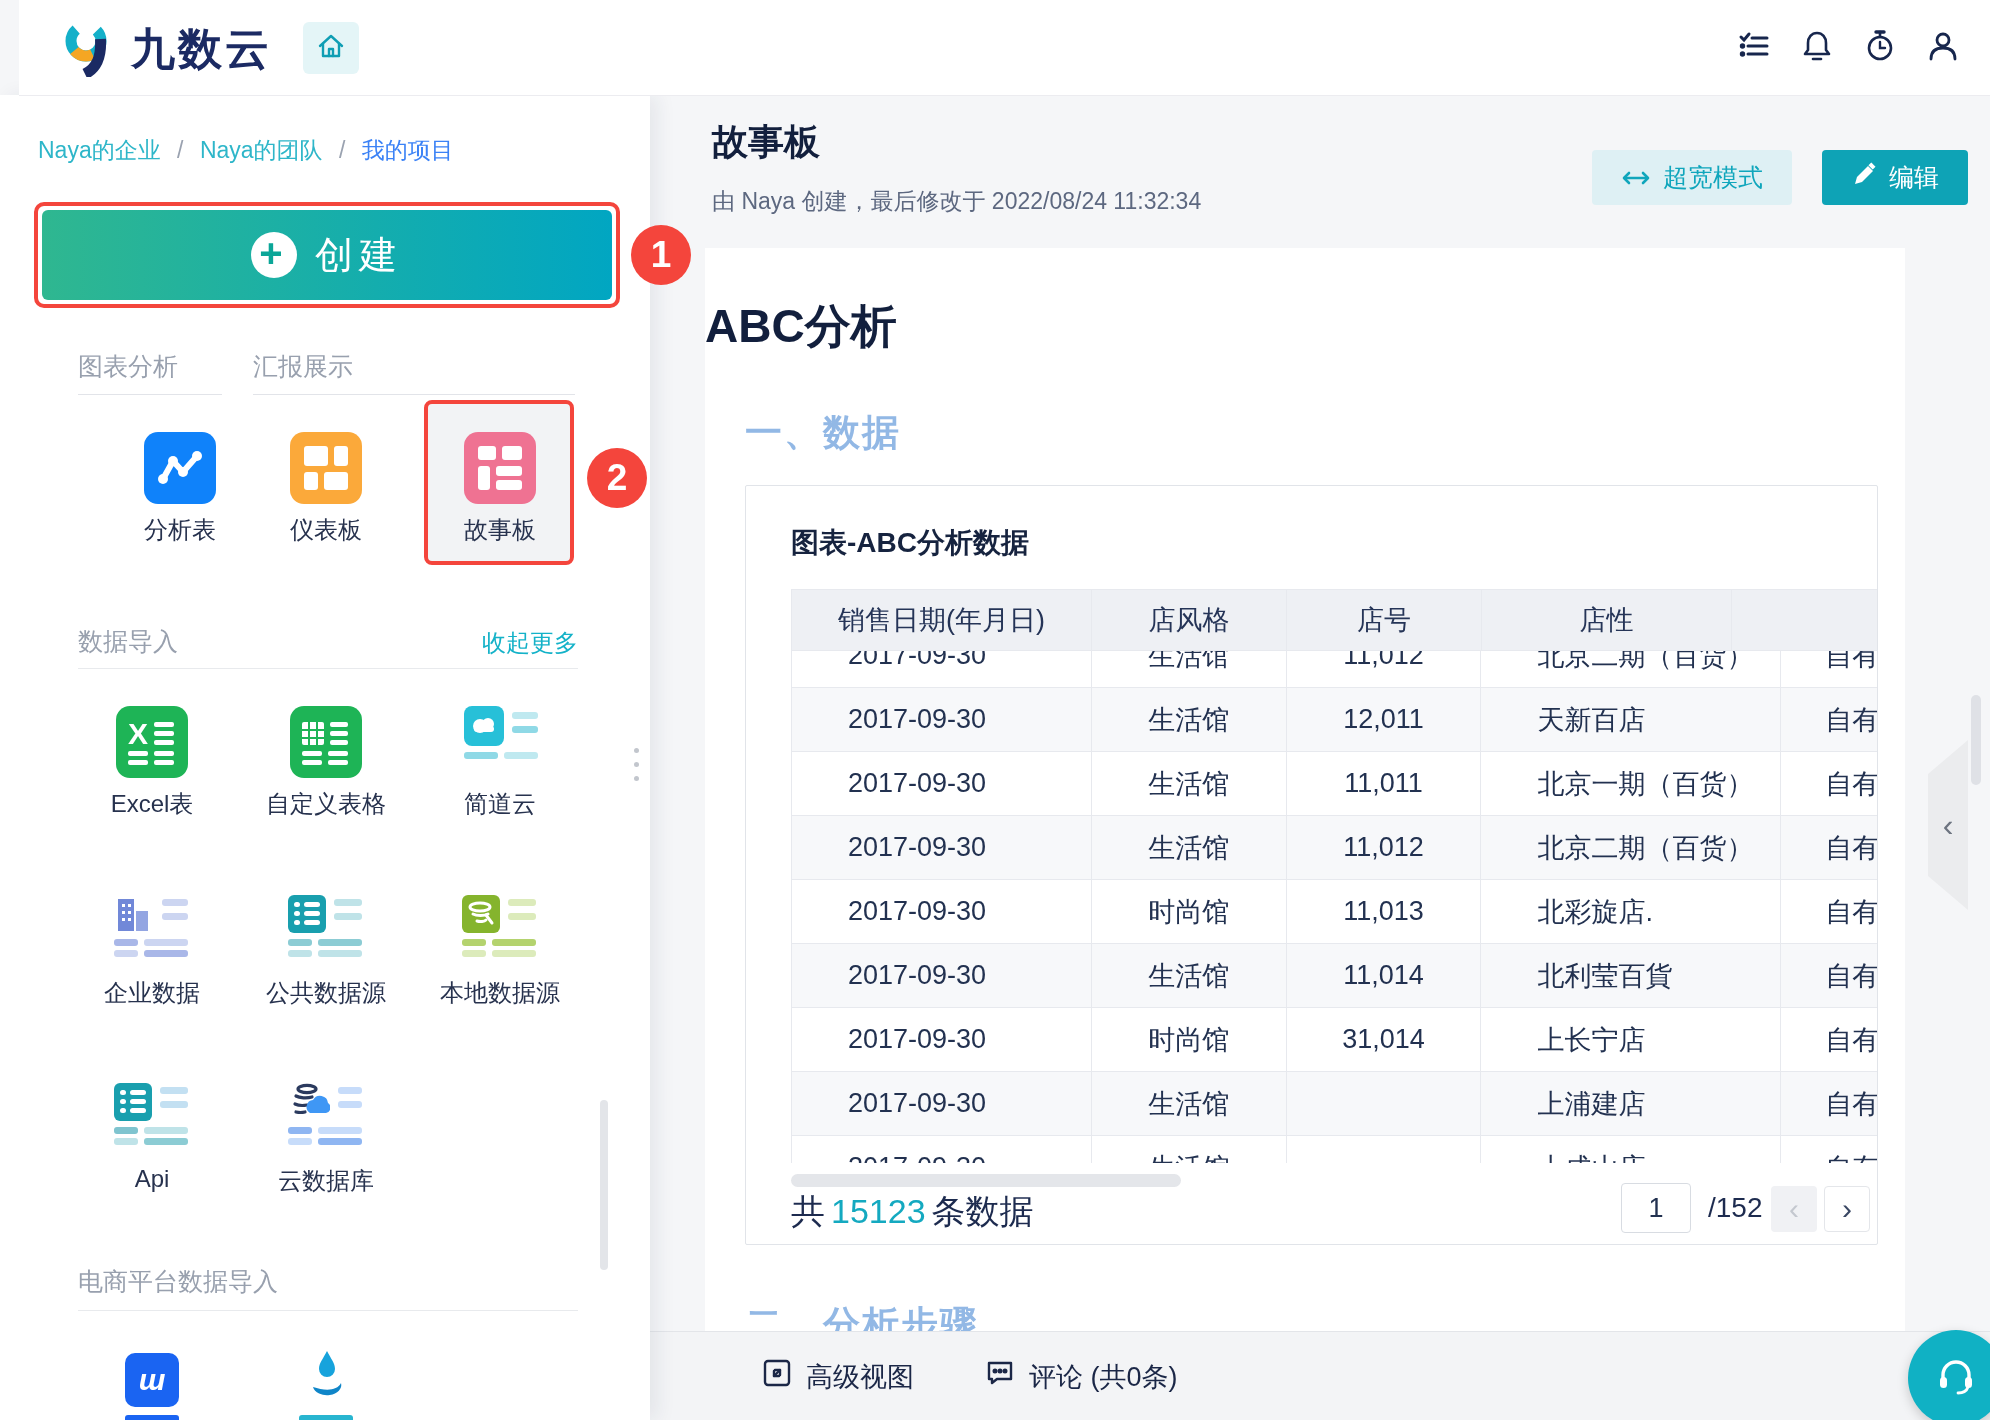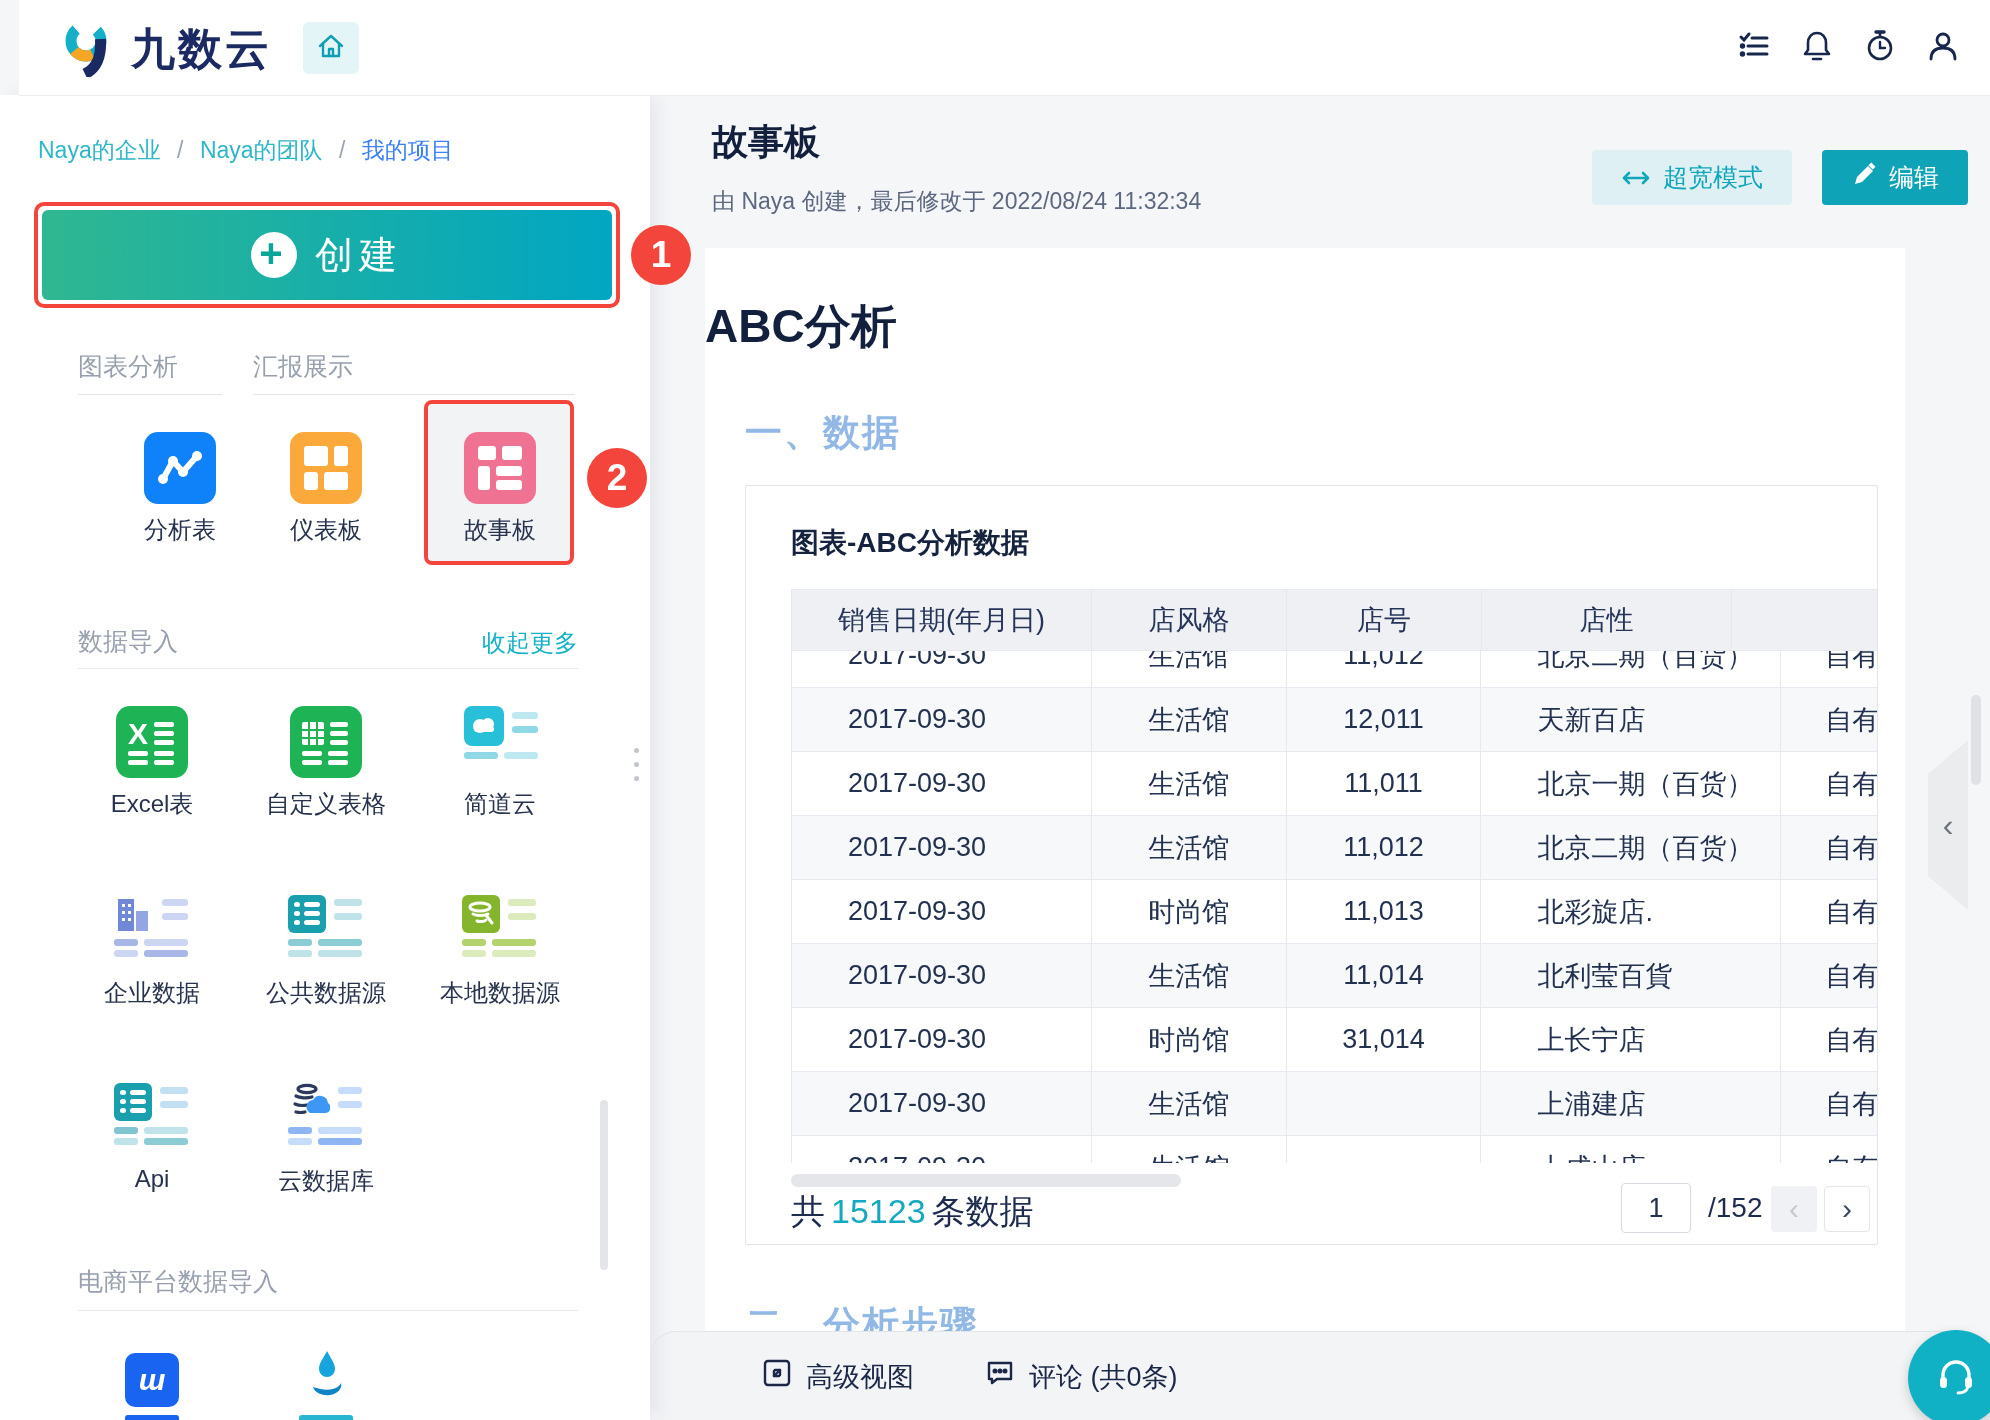--- a/index.html
+++ b/index.html
@@ -95,21 +95,21 @@
   .pg-input{position:absolute;left:875px;top:697px;width:70px;height:50px;border:1px solid #d8dce2;border-radius:4px;
     font-size:27px;color:#223150;text-align:center;font-family:inherit;box-sizing:border-box;background:#fff;}
   .pg-slash{position:absolute;left:962px;top:706px;font-size:28px;color:#1d2b4f;}
   .pg-btn{position:absolute;top:700px;width:46px;height:46px;border-radius:4px;display:flex;align-items:center;
     justify-content:center;font-size:30px;cursor:pointer;box-sizing:border-box;}
   .pg-prev{left:1025px;background:#f0f1f4;color:#c4c8cf;}
   .pg-next{left:1078px;background:#fff;border:1px solid #e4e6ea;color:#3a4763;}
 
   
   .footer{position:absolute;left:650px;top:1331px;width:1340px;height:89px;background:#f3f4f6;
-    border-top:1px solid #e3e5e9;z-index:12;border-radius:26px;}
+    border-top:1px solid #e3e5e9;z-index:12;}
   .f-item{position:absolute;top:0;height:89px;display:flex;align-items:center;gap:14px;font-size:27px;
     color:#1b2747;cursor:pointer;}
 
   
   .v-thumb{position:absolute;left:1971px;top:695px;width:10px;height:90px;background:#dfe1e6;border-radius:5px;z-index:15;}
   .collapse-tab{position:absolute;left:1928px;top:740px;width:40px;height:170px;background:#ebecee;
     clip-path:polygon(100% 0%,100% 100%,0% 80%,0% 20%);z-index:14;display:flex;align-items:center;
     justify-content:center;color:#6d7480;font-size:32px;cursor:pointer;}
   .fab{position:absolute;left:1908px;top:1330px;width:96px;height:96px;border-radius:50%;background:#10b1c4;
     display:flex;align-items:center;justify-content:center;z-index:60;cursor:pointer;box-shadow:0 4px 12px rgba(0,0,0,.18);}

